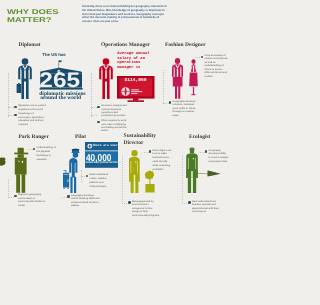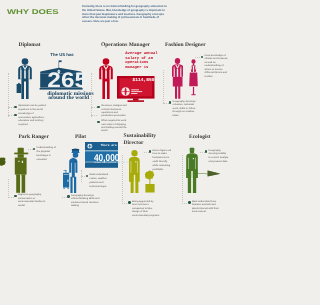--- a/index.html
+++ b/index.html
@@ -15,36 +15,37 @@
   #intro{position:absolute;left:82px;top:5.4px;width:86.5px;font-size:2.78px;line-height:3.63px;
     color:#3d6488;font-weight:bold;}
 
   .slabel{position:absolute;font-family:"Liberation Serif",serif;font-weight:bold;
     font-size:5.5px;color:#3b3b38;line-height:6.3px;white-space:nowrap;}
 
   .bul{position:absolute;font-size:2.35px;line-height:3.45px;font-weight:bold;color:#78786f;}
   .brow{position:relative;padding-left:4.1px;margin-bottom:1.2px;}
   .bdot{position:absolute;left:0.3px;top:0.5px;width:2.7px;height:2.7px;border-radius:50%;}
 
-  .st{position:absolute;font-weight:bold;margin-left:8px;}
+  .st{position:absolute;font-weight:bold;}
   .vline{position:absolute;border-left:0.6px dotted #c6c5be;}
   .hline{position:absolute;border-top:0.6px dotted #c6c5be;}
   .fig{position:absolute;}
 </style>
 </head>
 <body>
 
 <div id="page">
 
   <svg id="bgsvg" width="236" height="305" viewBox="0 0 236 305">
     <rect x="0" y="0" width="236" height="305" fill="#f1efeb"></rect>
   </svg>
 
   <div id="title">
     <div><span>WHY DOES</span></div>
+    <div><span>MATTER?</span></div>
   </div>
 
   <div id="intro">Currently, there is no federal funding for geography education in the United States. But, knowledge of geography is important to more than just mapmakers and teachers. Geography concepts affect the decision-making of professionals in hundreds of careers. Here are just a few.</div>
 
   <div class="slabel" style="left:18.5px;top:42px;">Diplomat</div>
 
   <svg class="fig" style="left:14px;top:54px;" width="22" height="46" viewBox="0 0 220 460">
     <g fill="#1b4b6b">
       <ellipse cx="110" cy="76" rx="33" ry="33"></ellipse>
       <path d="M110 113 q-30 0 -50 10 q-18 9 -18 30 v100 h24 v-92 h8 v290 h26 v-177 h20 v177 h26 v-290 h8 v92 h24 v-100 q0 -21 -18 -30 q-20 -10 -50 -10 z"></path>

